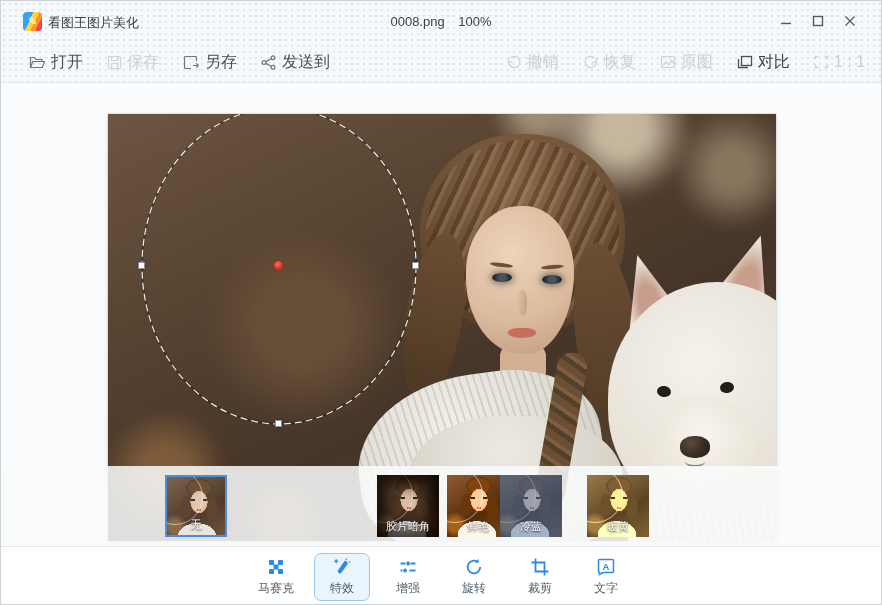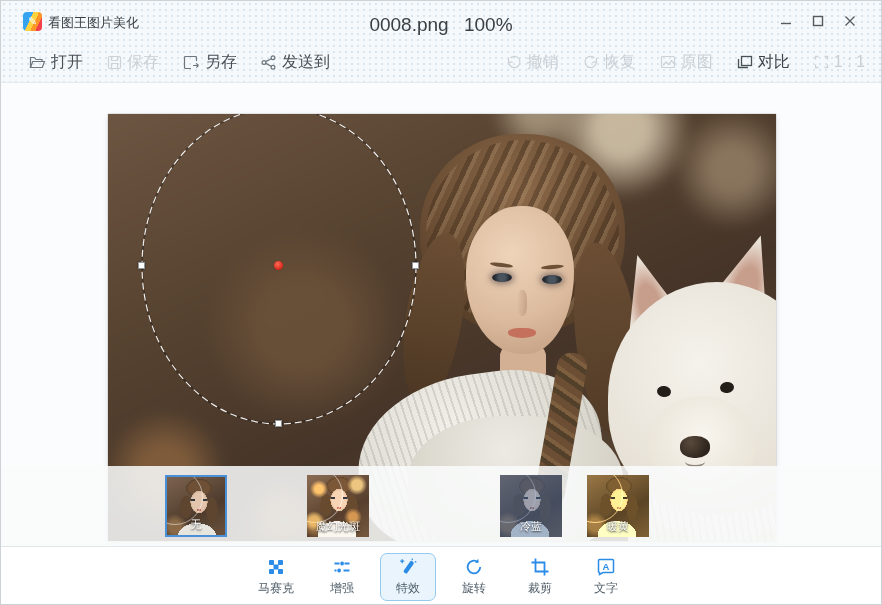--- a/index.html
+++ b/index.html
@@ -11,21 +11,21 @@
   .header { position:absolute; left:0; top:0; width:100%; height:82px;
     background-color:#f5f9fc;
     background-image:radial-gradient(rgba(150,185,215,.30) 1px, transparent 1.4px);
     background-size:6px 6px; border-bottom:1px solid #e7ebee; }
   .titlebar { position:absolute; left:0; top:0; width:100%; height:40px; }
   .app-icon { position:absolute; left:22px; top:11px; width:19px; height:19px; border-radius:4px;
     background:linear-gradient(115deg,#35a3f1 0 38%,#ffd23e 38% 58%,#ff9526 58% 76%,#f3404b 76% 100%);
     display:flex; align-items:center; justify-content:center; }
   .app-icon span { color:#fff; font-size:11px; transform:rotate(0deg); line-height:1; }
   .app-title { position:absolute; left:47px; top:13px; font-size:13px; color:#3a3f44; }
-  .doc-title { position:absolute; left:0; top:13px; width:100%; text-align:center; font-size:19px; color:#3a3f44; }
+  .doc-title { position:absolute; left:0; top:13px; width:100%; text-align:center; font-size:13px; color:#3a3f44; }
   .doc-title span { margin:0 5px; }
   .win-controls { position:absolute; right:22px; top:0; height:40px; display:flex; align-items:center; gap:14px; }
   .win-btn { width:18px; height:18px; display:flex; align-items:center; justify-content:center; color:#555a5f; cursor:pointer; }
 
   
   .toolbar { position:absolute; left:0; top:40px; width:100%; height:42px; display:flex; align-items:center; }
   .tb-group { display:flex; align-items:center; }
   .tb-left { margin-left:28px; gap:24px; }
   .tb-right { position:absolute; right:16px; gap:24px;justify-content:flex-end; }
   .tb-btn { display:flex; align-items:center; gap:5px; font-size:16px; color:#484f55; cursor:pointer; }
@@ -295,23 +295,27 @@
       <div class="handle h-bottom"></div>
       <div class="center-marker"></div>
     </div>
   </div>
 
   <div class="filmstrip">
     <div class="thumb selected flt-0" style="left:164px">
       <div class="mini"></div>
       <div class="thumb-label">无</div>
     </div>
-    <div class="thumb flt-2" style="left:306px">
-      <div class="mini"></div>
-      <div class="thumb-label">魔幻光斑</div>
+    <div class="thumb flt-3" style="left:376px">
+      <div class="mini"></div>
+      <div class="thumb-label">胶片暗角</div>
+    </div>
+    <div class="thumb flt-4" style="left:446px">
+      <div class="mini"></div>
+      <div class="thumb-label">鲜艳</div>
     </div>
     <div class="thumb flt-5" style="left:499px">
       <div class="mini"></div>
       <div class="thumb-label">冷蓝</div>
     </div>
     <div class="thumb flt-6" style="left:586px">
       <div class="mini"></div>
       <div class="thumb-label">暖黄</div>
     </div>
   </div>
@@ -320,35 +324,35 @@
     <div class="tool">
       <svg width="20" height="20" viewBox="0 0 20 20" fill="currentColor">
           <rect x="3" y="3" width="5" height="5" rx="0.8"></rect>
           <rect x="12" y="3" width="5" height="5" rx="0.8"></rect>
           <rect x="7.5" y="7.5" width="5" height="5" rx="0.8"></rect>
           <rect x="3" y="12" width="5" height="5" rx="0.8"></rect>
           <rect x="12" y="12" width="5" height="5" rx="0.8"></rect>
         </svg>
       <div class="tool-label">马赛克</div>
     </div>
+    <div class="tool selected">
+      <svg width="20" height="20" viewBox="0 0 20 20">
+          <rect x="8.6" y="3.2" width="4.2" height="14" rx="1.8" fill="currentColor" transform="rotate(35 10.7 10.2)"></rect>
+          <path d="M4.2 2.2v4M2.2 4.2h4M14 1.6l.5 1.5M16.8 4.6l1.5.5" stroke="currentColor" stroke-width="1.3" fill="none"></path>
+        </svg>
+      <div class="tool-label">特效</div>
+    </div>
     <div class="tool">
       <svg width="20" height="20" viewBox="0 0 20 20">
           <path d="M2.5 6.5h5m5 0h5M2.5 13.5h2m7 0h6" stroke="currentColor" stroke-width="1.8" fill="none"></path>
           <rect x="8.3" y="4.6" width="3.6" height="3.8" rx="1.6" fill="currentColor"></rect>
           <rect x="5.3" y="11.6" width="3.6" height="3.8" rx="1.6" fill="currentColor"></rect>
         </svg>
       <div class="tool-label">增强</div>
     </div>
-    <div class="tool selected">
-      <svg width="20" height="20" viewBox="0 0 20 20">
-          <rect x="8.6" y="3.2" width="4.2" height="14" rx="1.8" fill="currentColor" transform="rotate(35 10.7 10.2)"></rect>
-          <path d="M4.2 2.2v4M2.2 4.2h4M14 1.6l.5 1.5M16.8 4.6l1.5.5" stroke="currentColor" stroke-width="1.3" fill="none"></path>
-        </svg>
-      <div class="tool-label">特效</div>
-    </div>
     <div class="tool">
       <svg width="20" height="20" viewBox="0 0 20 20">
           <path d="M16.2 10a6.3 6.3 0 1 1-2.3-4.85" stroke="currentColor" stroke-width="1.8" fill="none"></path>
           <path d="M14.2 1.8l.6 3.8-3.8.5z" fill="currentColor"></path>
         </svg>
       <div class="tool-label">旋转</div>
     </div>
     <div class="tool">
       <svg width="20" height="20" viewBox="0 0 20 20">
           <path d="M5.5 1.5v13h13M1.5 5.5h13v13" stroke="currentColor" stroke-width="1.8" fill="none"></path>

